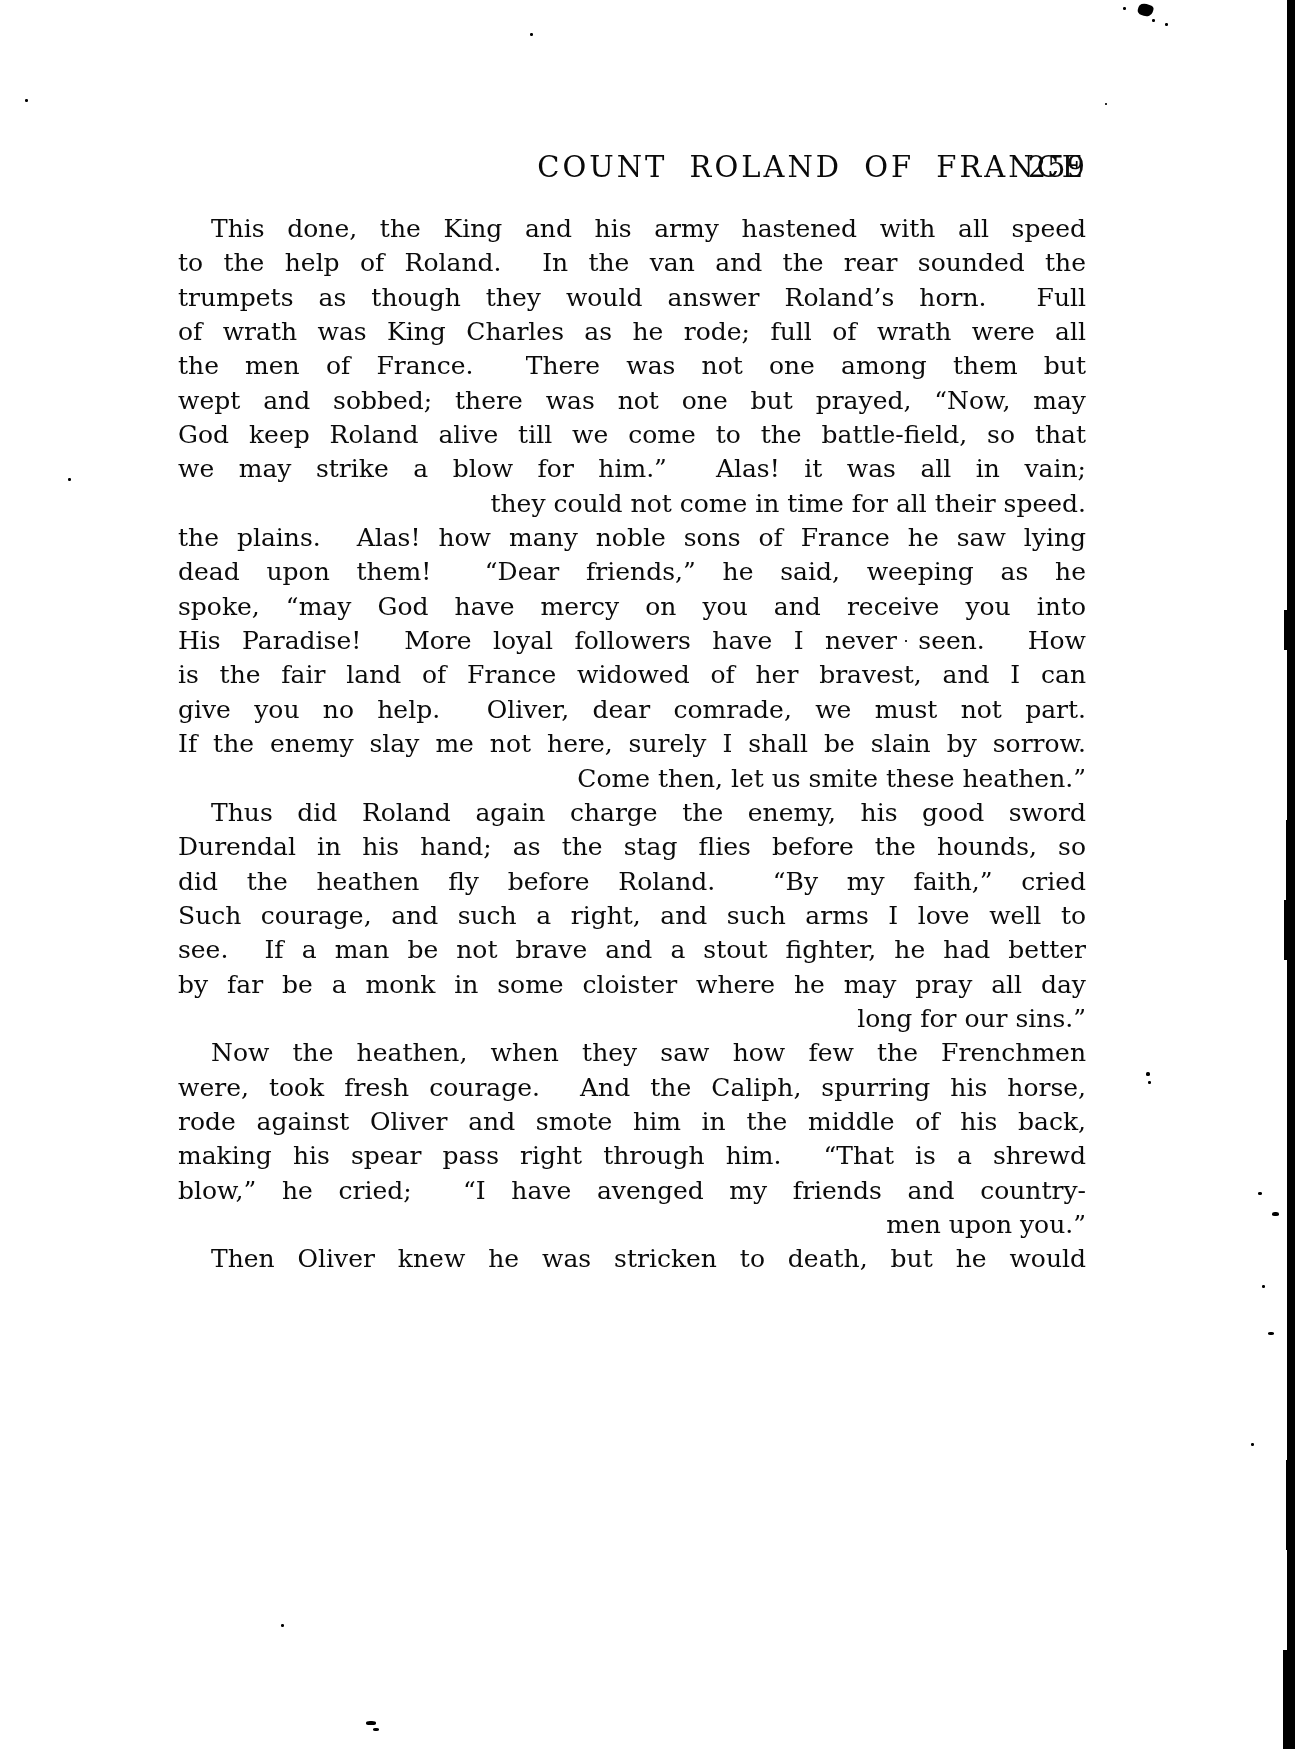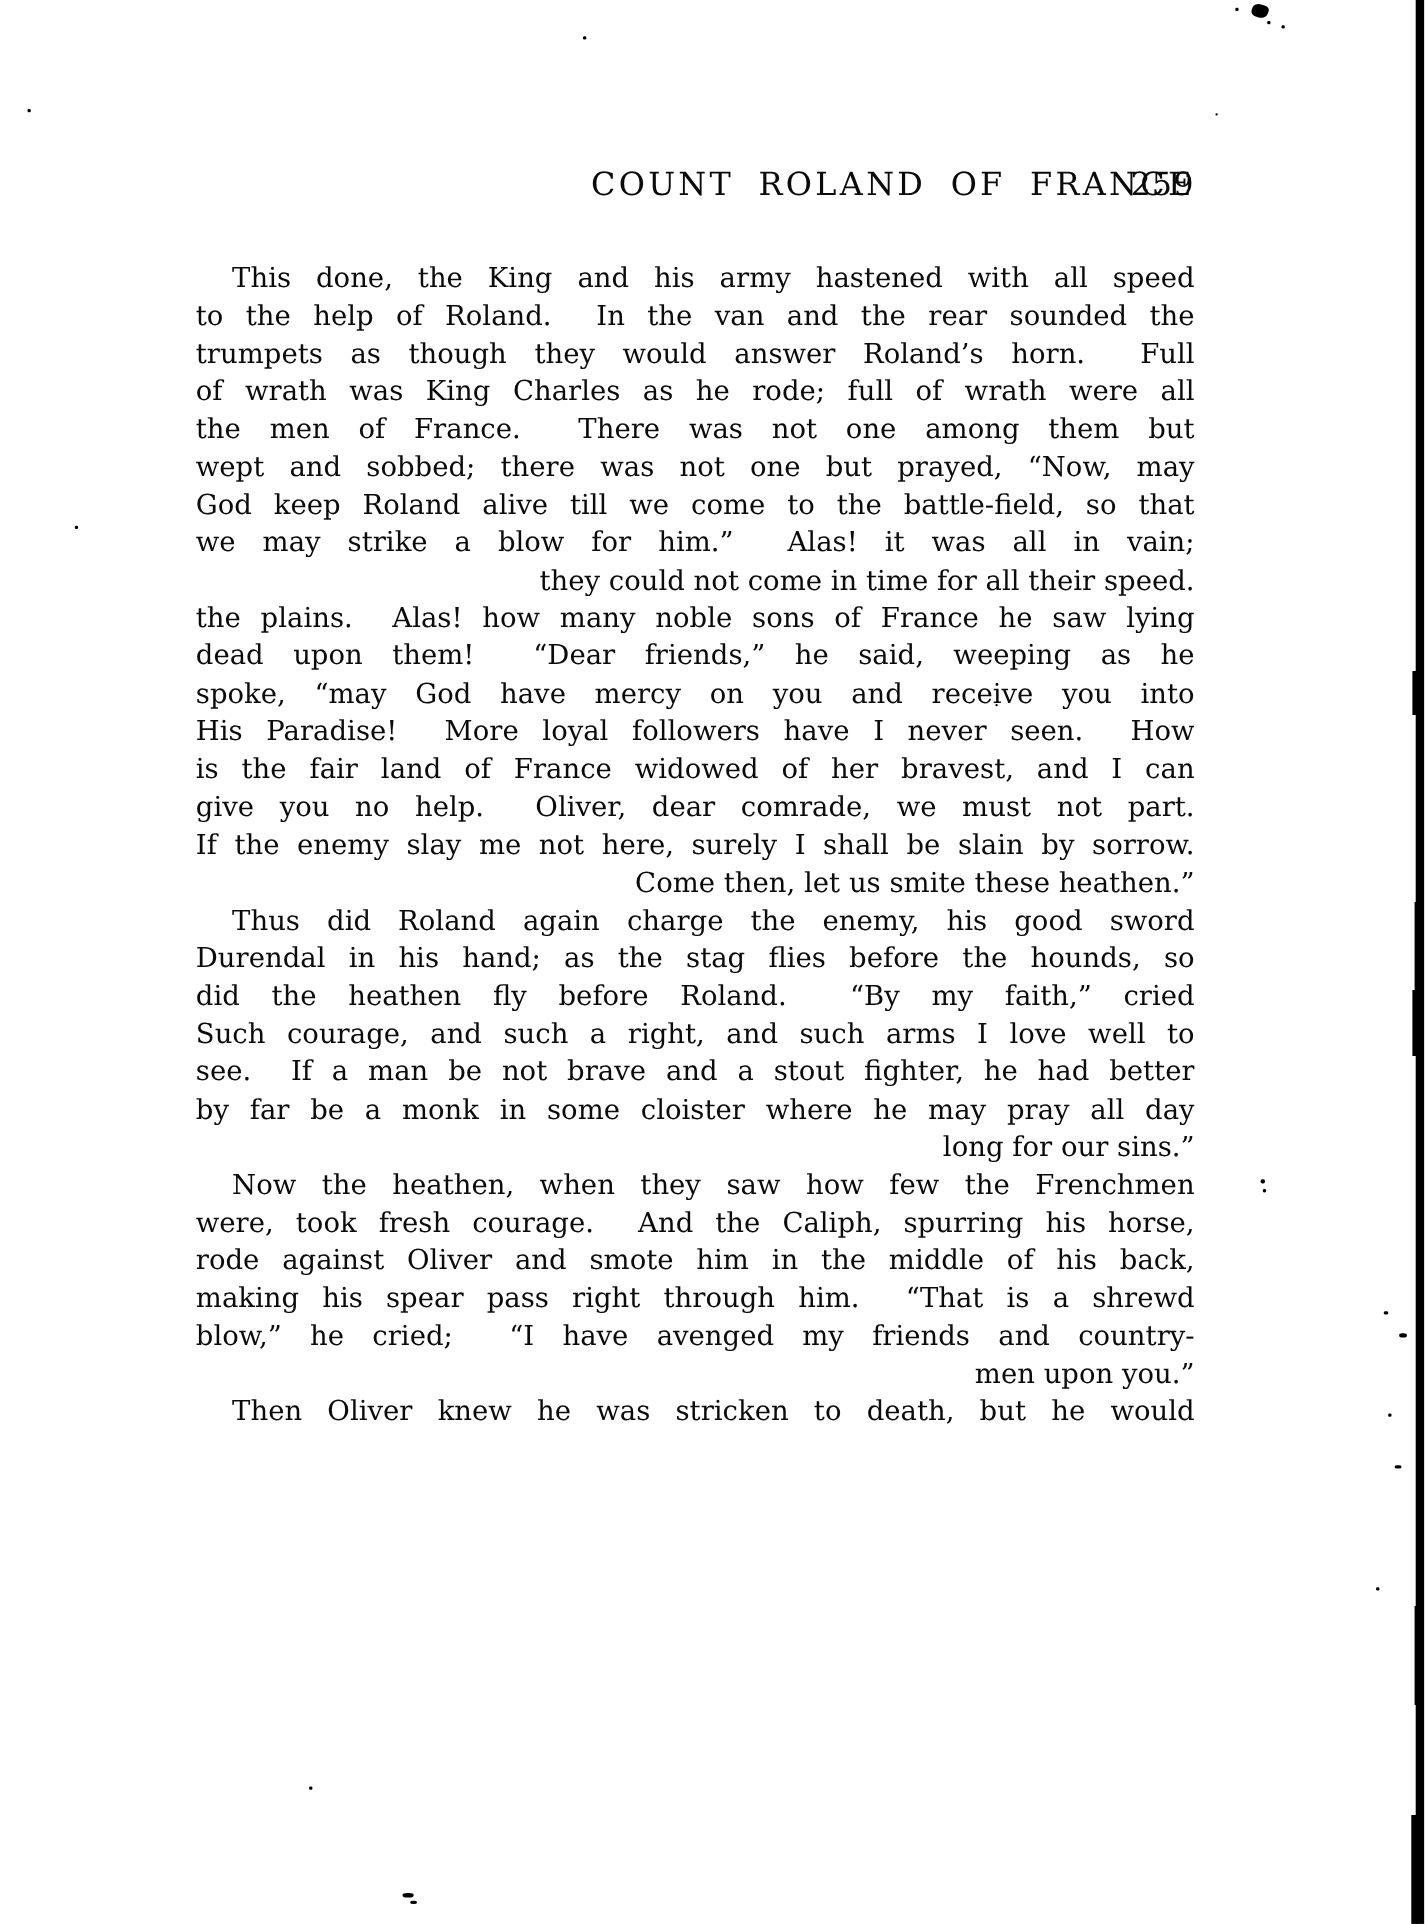--- a/index.html
+++ b/index.html
@@ -43,21 +43,20 @@
     letter-spacing: 1px;
   }
   
   #text-block {
     position: absolute;
     top: 212px;
     left: 178px;
     width: 908px;
     font-size: 25px;
     color: #0b0b0b;
-    margin-top: 24px;
   }
   .line {
     line-height: 34.35px;
     height: 34.35px;
     text-align: right;
     white-space: normal;
     overflow: hidden;
   }
   .line.j {
     text-align: justify;

